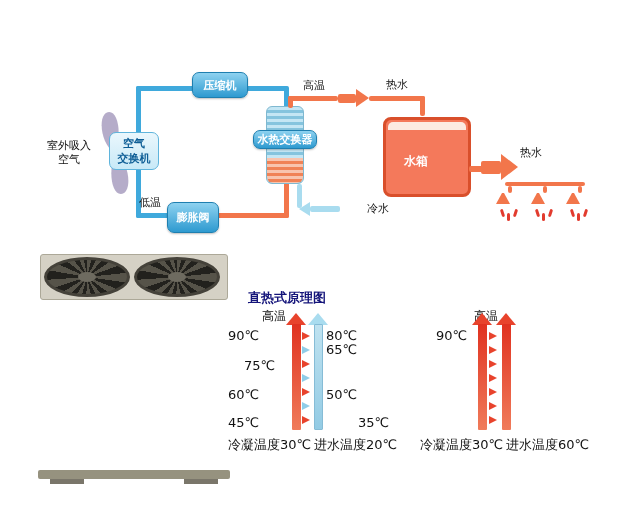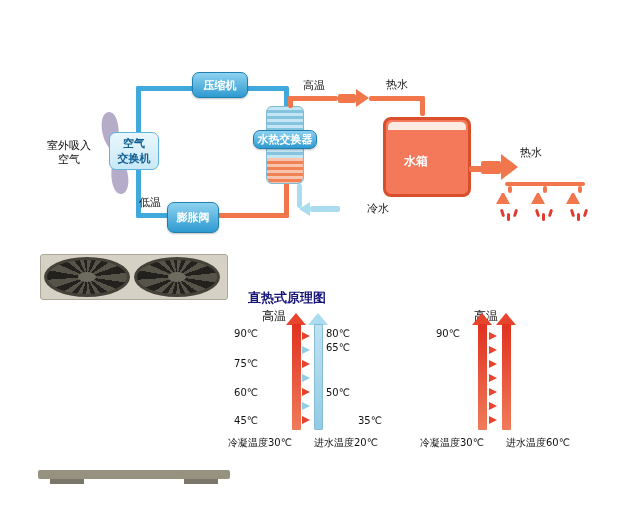--- a/index.html
+++ b/index.html
@@ -21,21 +21,21 @@
   .hx-body { position:absolute; border:1px solid #7FB8D0; border-radius:6px;
              background:repeating-linear-gradient(180deg,#C4E6F4 0 3px,#85C4DE 3px 6px); }
   .hx-hot  { position:absolute; border-radius:0 0 6px 6px;
              background:repeating-linear-gradient(180deg,#F8C4AE 0 3px,#F08256 3px 6px); }
   .tank { position:absolute; background:#F4795B; border:3px solid #D94F2B; border-radius:8px;margin-top:9px; }
   .tank-air { position:absolute; left:2px; right:2px; top:2px; height:8px; background:#FCEBE2; border-radius:5px 5px 0 0; }
   .shower-head { position:absolute; width:14px; height:0; border-bottom:11px solid #F2764B;
                  border-left:6px solid transparent; border-right:6px solid transparent; }
   .drop { position:absolute; width:3px; height:8px; background:#E23B2E; border-radius:2px; }
   .diag-title { position:absolute; font-size:13px; font-weight:bold; color:#14147A; white-space:nowrap; }
-  .temp { position:absolute; font-size:10px; color:#111; white-space:nowrap; }
+  .temp { position:absolute; font-size:13px; color:#111; white-space:nowrap; }
   .bar { position:absolute; width:9px; height:106px; border-radius:1px; }
   .bar-red { background:linear-gradient(180deg,#E03220,#F07B5A); }
   .bar-cold { background:linear-gradient(180deg,#BFE2F0,#93CBE4); border:1px solid #86BCD6; }
   .sm-arrow { position:absolute; width:0; height:0; border-top:4px solid transparent; border-bottom:4px solid transparent; }
   
   .unit-deck { position:absolute; background:#D5D1C5; border:1px solid #ACA898; border-radius:3px; }
   .unit-fan { position:absolute; width:86px; height:40px; border-radius:50%;
               background:repeating-conic-gradient(#565349 0 14deg,#22211D 14deg 28deg); border:3px solid #45423A; }
   .unit-fan::after { content:""; position:absolute; left:50%; top:50%; width:18px; height:10px;
                      transform:translate(-50%,-50%); background:#6E6B60; border-radius:50%; }
@@ -143,21 +143,21 @@
     <div class="unit-base" style="left:2px;top:218px;width:192px;height:9px;"></div>
     <div class="unit-foot" style="left:14px;top:227px;width:34px;height:5px;"></div>
     <div class="unit-foot" style="left:148px;top:227px;width:34px;height:5px;"></div>
   </div>
 
   <div class="abs" style="left:228px;top:278px;width:176px;height:180px;">
     <div class="diag-title" style="left:20px;top:11px;">直热式原理图</div>
     <div class="temp" style="left:34px;top:30px;font-size:12px;">高温</div>
 
     <div class="temp" style="left:0px;top:50px;width:30px;text-align:right;">90℃</div>
-    <div class="temp" style="left:3px;top:80px;width:30px;text-align:center;">75℃</div>
+    <div class="temp" style="left:16px;top:80px;width:30px;text-align:center;">75℃</div>
     <div class="temp" style="left:0px;top:109px;width:30px;text-align:right;">60℃</div>
     <div class="temp" style="left:0px;top:137px;width:30px;text-align:right;">45℃</div>
 
     <div class="tri" style="left:58px;top:35px;border-left:10px solid transparent;border-right:10px solid transparent;border-bottom:12px solid #E8432C;"></div>
     <div class="bar bar-red" style="left:64px;top:46px;"></div>
     <div class="tri" style="left:80px;top:35px;border-left:10px solid transparent;border-right:10px solid transparent;border-bottom:12px solid #A9DCEF;"></div>
     <div class="bar bar-cold" style="left:86px;top:46px;"></div>
 
     <div class="sm-arrow" style="left:74px;top:54px;border-left:8px solid #E8432C;"></div>
     <div class="sm-arrow" style="left:74px;top:68px;border-left:8px solid #8FCDE8;"></div>

